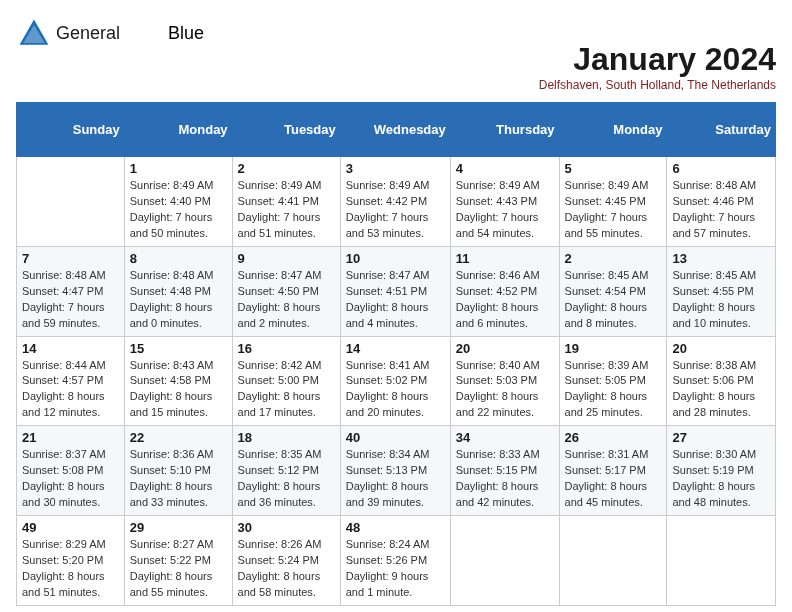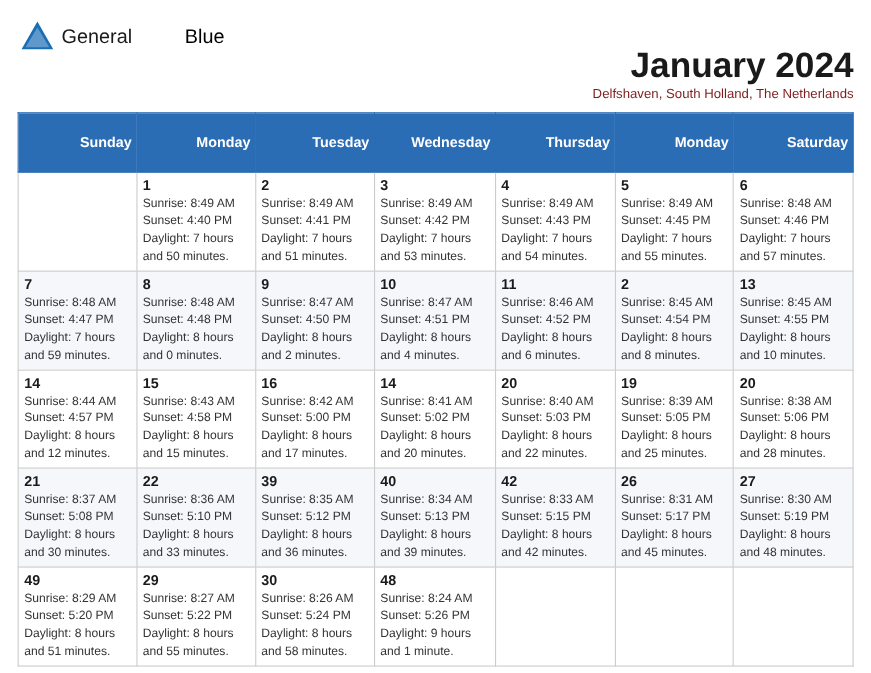--- a/index.html
+++ b/index.html
@@ -211,29 +211,29 @@
       <tr>
         <td>
           <span class="day-number">21</span>
           <div class="day-info">Sunrise: 8:37 AM<br>Sunset: 5:08 PM<br>Daylight: 8 hours<br>and 30 minutes.</div>
         </td>
         <td>
           <span class="day-number">22</span>
           <div class="day-info">Sunrise: 8:36 AM<br>Sunset: 5:10 PM<br>Daylight: 8 hours<br>and 33 minutes.</div>
         </td>
         <td>
-          <span class="day-number">39</span>
+          <span class="day-number">18</span>
           <div class="day-info">Sunrise: 8:35 AM<br>Sunset: 5:12 PM<br>Daylight: 8 hours<br>and 36 minutes.</div>
         </td>
         <td>
           <span class="day-number">40</span>
           <div class="day-info">Sunrise: 8:34 AM<br>Sunset: 5:13 PM<br>Daylight: 8 hours<br>and 39 minutes.</div>
         </td>
         <td>
-          <span class="day-number">42</span>
+          <span class="day-number">34</span>
           <div class="day-info">Sunrise: 8:33 AM<br>Sunset: 5:15 PM<br>Daylight: 8 hours<br>and 42 minutes.</div>
         </td>
         <td>
           <span class="day-number">26</span>
           <div class="day-info">Sunrise: 8:31 AM<br>Sunset: 5:17 PM<br>Daylight: 8 hours<br>and 45 minutes.</div>
         </td>
         <td>
           <span class="day-number">27</span>
           <div class="day-info">Sunrise: 8:30 AM<br>Sunset: 5:19 PM<br>Daylight: 8 hours<br>and 48 minutes.</div>
         </td>

